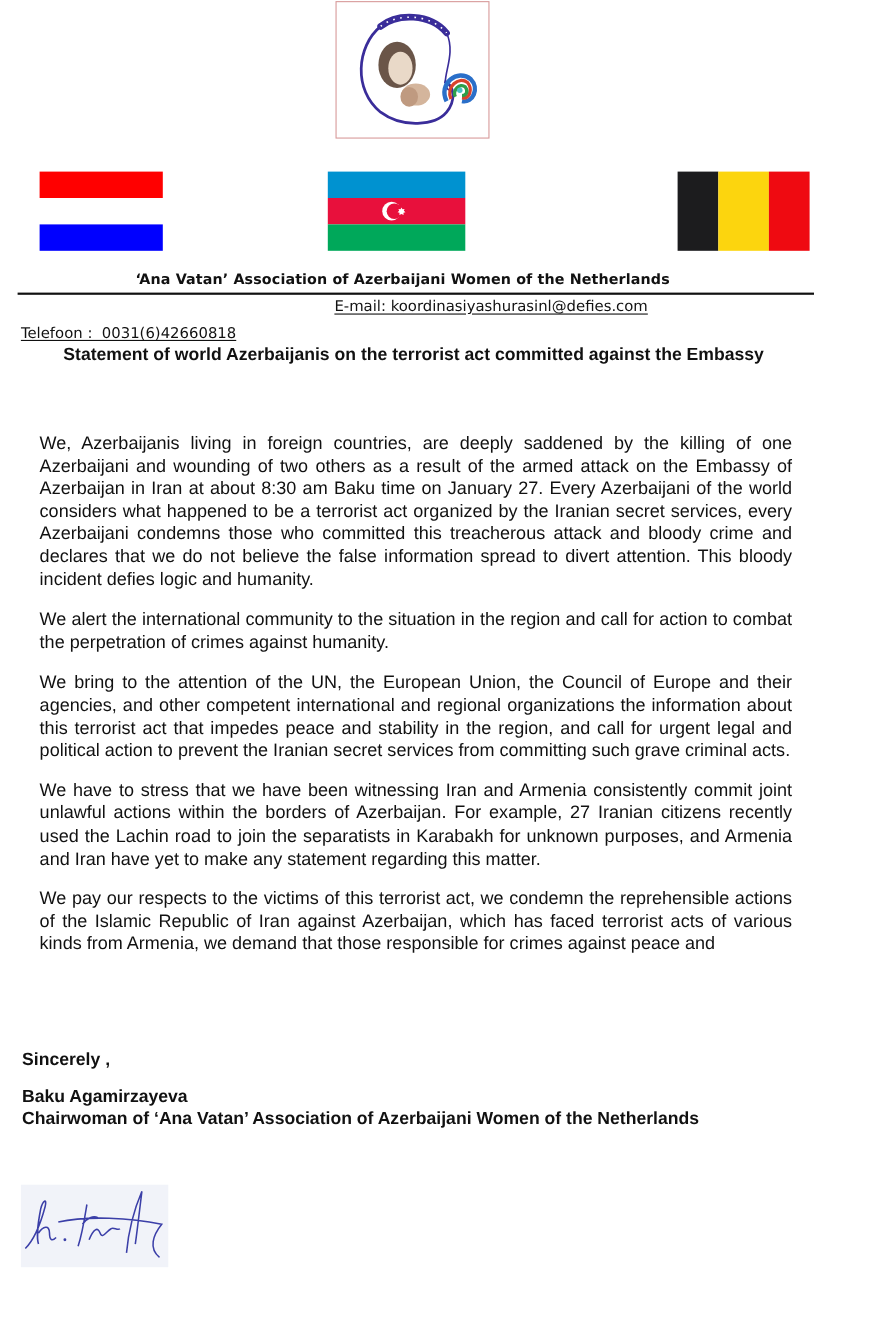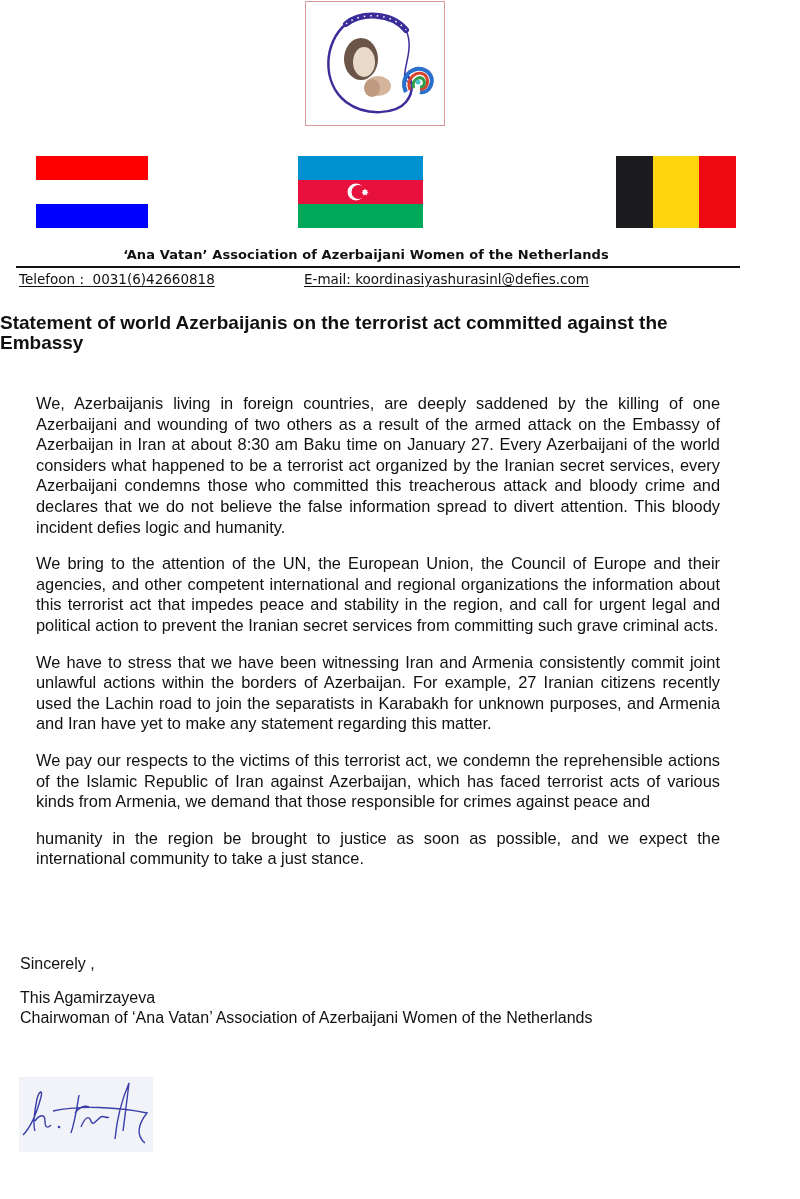--- a/index.html
+++ b/index.html
@@ -18,27 +18,27 @@
   .flag-be { left: 616px; width: 120px; display: flex; }
   .flag-be .v { height: 72px; }
 
   
   .org-line { left: 0; width: 716px; top: 247px; text-align: center; font-family: "DejaVu Sans", sans-serif; font-weight: bold; font-size: 13px; color: #111; letter-spacing: 0.1px; }
   .org-line span { position: relative; left: 8px; }
   .rule { left: 16px; top: 266px; width: 724px; height: 2px; background: #111; }
   .contact { top: 271px; font-family: "DejaVu Sans", sans-serif; font-size: 13.5px; color: #111; text-decoration: underline; text-underline-offset: 2px; white-space: pre; }
 
   
-  .title { left: 0; width: 752px; top: 313px; font-family: "Liberation Sans", sans-serif; font-weight: bold; font-size: 19px; line-height: 20px; color: #111; }
+  .title { left: 0; width: 752px; top: 313px; text-align: center; font-family: "Liberation Sans", sans-serif; font-weight: bold; font-size: 16px; line-height: 20px; color: #111; }
 
   
   .body-text { left: 20px; width: 716px; top: 377px; font-family: "Liberation Sans", sans-serif; font-size: 16.4px; line-height: 20.6px; color: #111; text-align: justify; }
   .body-text p { margin: 16px; }
 
-  .closing { left: 20px; font-family: "Liberation Sans", sans-serif; font-weight: normal; font-size: 16px; color: #111; }
+  .closing { left: 20px; font-family: "Liberation Sans", sans-serif; font-weight: bold; font-size: 16px; color: #111; }
 
   .signature { left: 19px; top: 1077px; width: 134px; height: 75px; background: #f1f3f9; }
 </style>
 </head>
 <body>
 
 <div class="abs logo">
   <svg width="138" height="123" viewBox="0 0 138 123">
 
     <path d="M40 22 C55 10, 85 10, 100 28" fill="none" stroke="#3a2d9a" stroke-width="6" stroke-linecap="round"></path>
@@ -79,37 +79,37 @@
 </div>
 
 <div class="flag flag-be">
   <div class="v" style="width:37px;background:#1c1c1e;"></div>
   <div class="v" style="width:46px;background:#fcd50e;"></div>
   <div class="v" style="width:37px;background:#ef0a11;"></div>
 </div>
 
 <div class="abs org-line"><span>‘Ana Vatan’ Association of Azerbaijani Women of the Netherlands</span></div>
 <div class="abs rule"></div>
-<div class="abs contact" style="left:19px;">Telefoon :  0031(6)42660818</div>
+<div class="abs contact" style="left:19px;margin-top:24px;">Telefoon :  0031(6)42660818</div>
 <div class="abs contact" style="left:304px;">E-mail: koordinasiyashurasinl@defies.com</div>
 
 <div class="abs title">
   <div>Statement of world Azerbaijanis on the terrorist act committed against the Embassy</div>
 </div>
 
 <div class="abs body-text">
   <p>We, Azerbaijanis living in foreign countries, are deeply saddened by the killing of one Azerbaijani and wounding of two others as a result of the armed attack on the Embassy of Azerbaijan in Iran at about 8:30 am Baku time on January 27. Every Azerbaijani of the world considers what happened to be a terrorist act organized by the Iranian secret services, every Azerbaijani condemns those who committed this treacherous attack and bloody crime and declares that we do not believe the false information spread to divert attention. This bloody incident defies logic and humanity.</p>
+  <p>We alert the international community to the situation in the region and call for action to combat the perpetration of crimes against humanity.</p>
   <p>We bring to the attention of the UN, the European Union, the Council of Europe and their agencies, and other competent international and regional organizations the information about this terrorist act that impedes peace and stability in the region, and call for urgent legal and political action to prevent the Iranian secret services from committing such grave criminal acts.</p>
   <p>We have to stress that we have been witnessing Iran and Armenia consistently commit joint unlawful actions within the borders of Azerbaijan. For example, 27 Iranian citizens recently used the Lachin road to join the separatists in Karabakh for unknown purposes, and Armenia and Iran have yet to make any statement regarding this matter.</p>
   <p>We pay our respects to the victims of this terrorist act, we condemn the reprehensible actions of the Islamic Republic of Iran against Azerbaijan, which has faced terrorist acts of various kinds from Armenia, we demand that those responsible for crimes against peace and</p>
-  <p>humanity in the region be brought to justice as soon as possible, and we expect the international community to take a just stance.</p>
 </div>
 
 <div class="abs closing" style="top:955px;">Sincerely ,</div>
-<div class="abs closing" style="top:989px;">This Agamirzayeva</div>
+<div class="abs closing" style="top:989px;">Baku Agamirzayeva</div>
 <div class="abs closing" style="top:1009px;">Chairwoman of ‘Ana Vatan’ Association of Azerbaijani Women of the Netherlands</div>
 
 <div class="abs signature">
   <svg width="134" height="75" viewBox="0 0 134 75">
     <path d="M4 58 C12 50, 18 35, 22 20 C24 12, 20 14, 18 22 C16 32, 14 48, 16 54 M16 44 C20 38, 26 36, 26 44 C26 50, 28 52, 32 48" fill="none" stroke="#3b3fa8" stroke-width="1.4"></path>
     <circle cx="40" cy="50" r="1.3" fill="#3b3fa8"></circle>
     <path d="M52 56 C56 44, 58 30, 60 18 M56 36 C60 30, 66 28, 70 30 M62 50 C66 40, 70 38, 72 44 C74 50, 78 42, 82 40 C84 38, 88 42, 90 40 M96 62 C98 40, 104 20, 110 6 C108 22, 106 40, 104 54 M34 34 C60 28, 100 30, 128 36 C120 46, 116 58, 126 66" fill="none" stroke="#3b3fa8" stroke-width="1.4"></path>
   </svg>
 </div>
 

